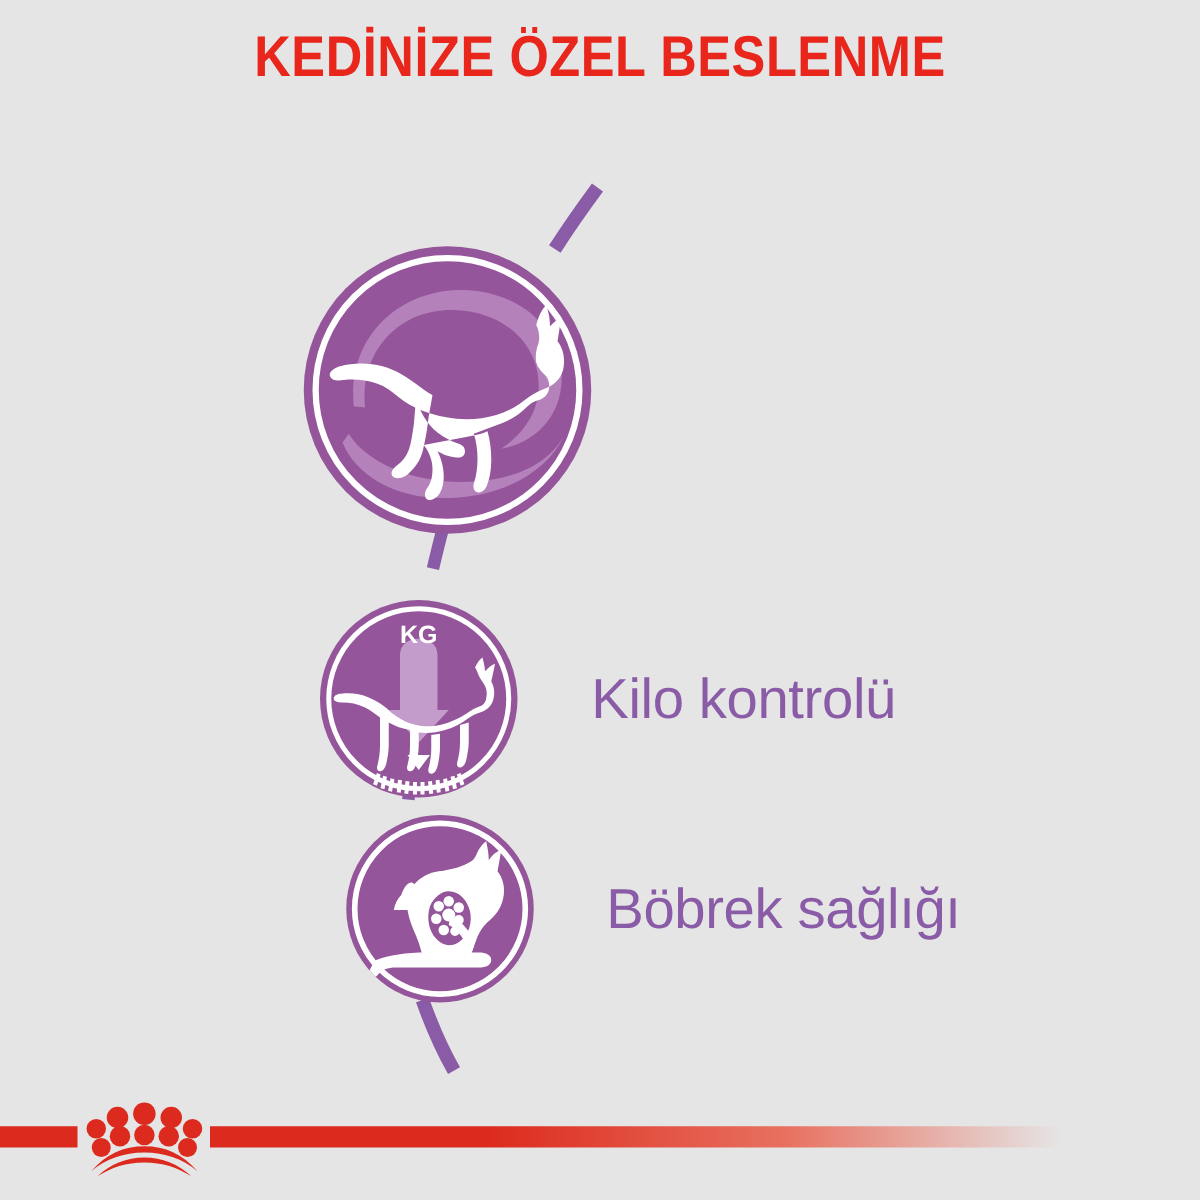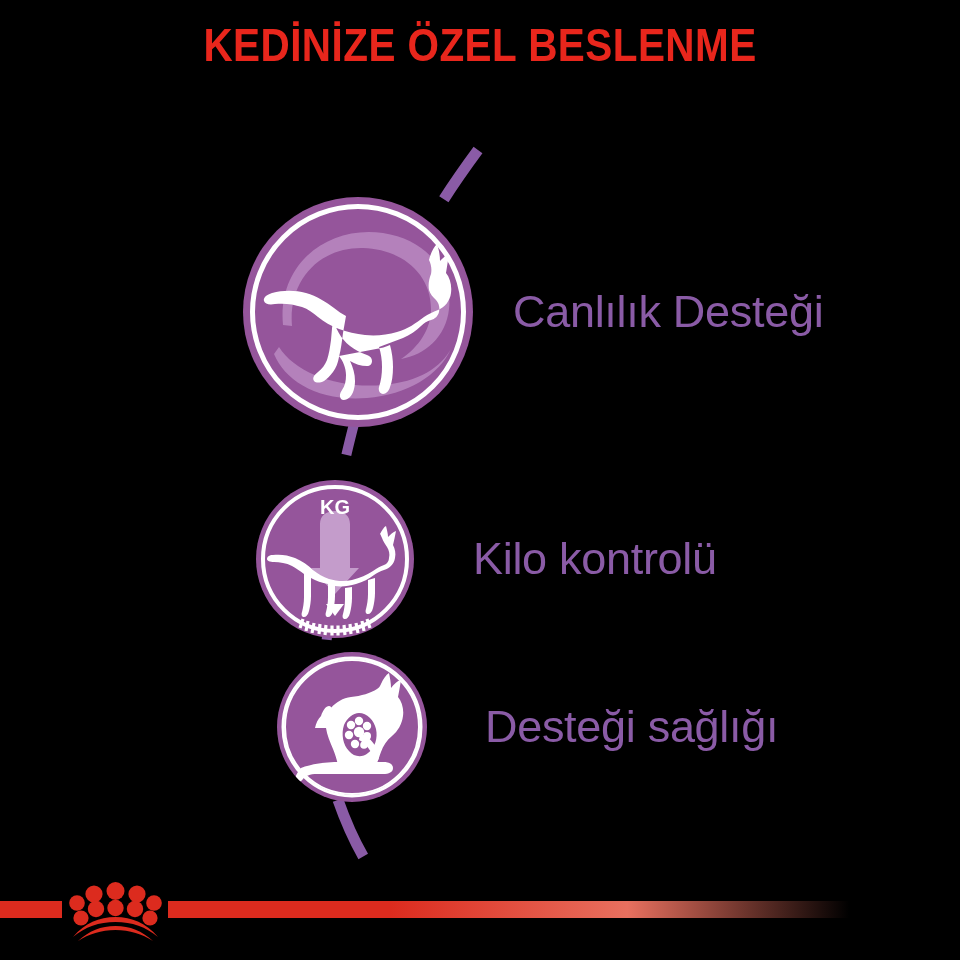--- a/index.html
+++ b/index.html
@@ -8,21 +8,21 @@
     padding: 0;
     background: #ffffff;
   }
   body {
     font-family: "Liberation Sans", sans-serif;
   }
   .page {
     position: relative;
     width: 960px;
     height: 960px;
-    background: #000000;
+    background: #e5e5e5;
     overflow: hidden;
   }
 
   
   .title {
     position: absolute;
     top: 18px;
     left: 0;
     width: 960px;
     text-align: center;
@@ -211,21 +211,20 @@
               C 192 122 195 119 196 115
               C 197 111 196 106 193 103
               C 190 100 187 97 186 93
               C 185 88 186 82 188 77
               C 189 72 188 67 186 63 Z"></path>
           </g>
           <circle cx="115" cy="115" r="106" fill="none" stroke="#ffffff" stroke-width="4"></circle>
         </svg>
         <div class="ring"></div>
       </div>
-      <div class="benefit-label">Canlılık Desteği</div>
     </div>
 
     <div class="benefit-row r2">
       <div class="icon-badge badge-md">
         <svg width="158" height="158" viewBox="0 0 158 158">
           <defs>
             <clipPath id="clipMd">
                 <circle cx="79" cy="79" r="79"></circle>
               </clipPath>
           </defs>
@@ -371,21 +370,21 @@
                   C 102 100 103 105 102 108
                   C 100 110 97 108 96 104
                   C 93 97 88 91 82 88 Z"></path>
               </g>
             </g>
           </g>
           <circle cx="75" cy="75" r="69" fill="none" stroke="#ffffff" stroke-width="3"></circle>
         </svg>
         <div class="ring"></div>
       </div>
-      <div class="benefit-label">Desteği sağlığı</div>
+      <div class="benefit-label">Böbrek sağlığı</div>
     </div>
 
   </div>
 
   <div class="footer">
     <div class="footer-bar-left"></div>
     <div class="footer-bar-right"></div>
     <svg class="crown" viewBox="0 0 105 62">
       <g fill="#DC2B1E">
         <circle cx="52.5" cy="12" r="9"></circle>

